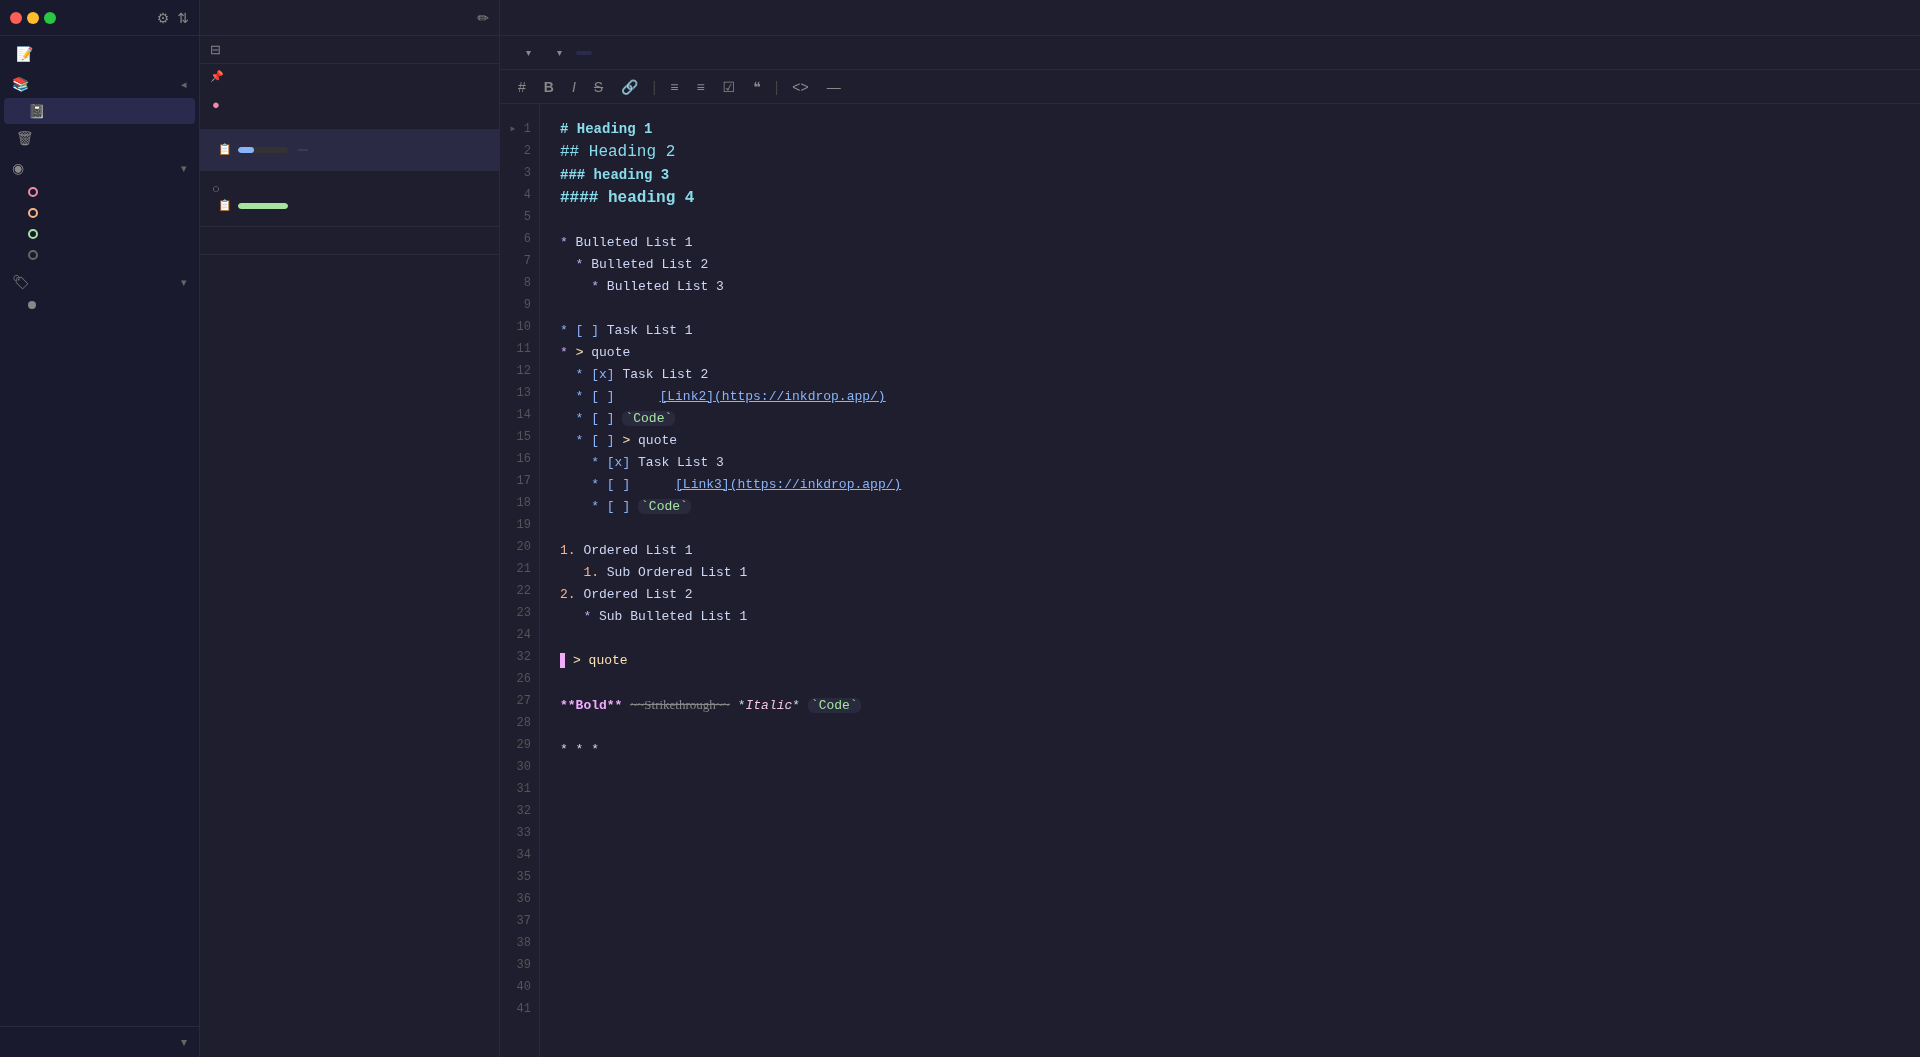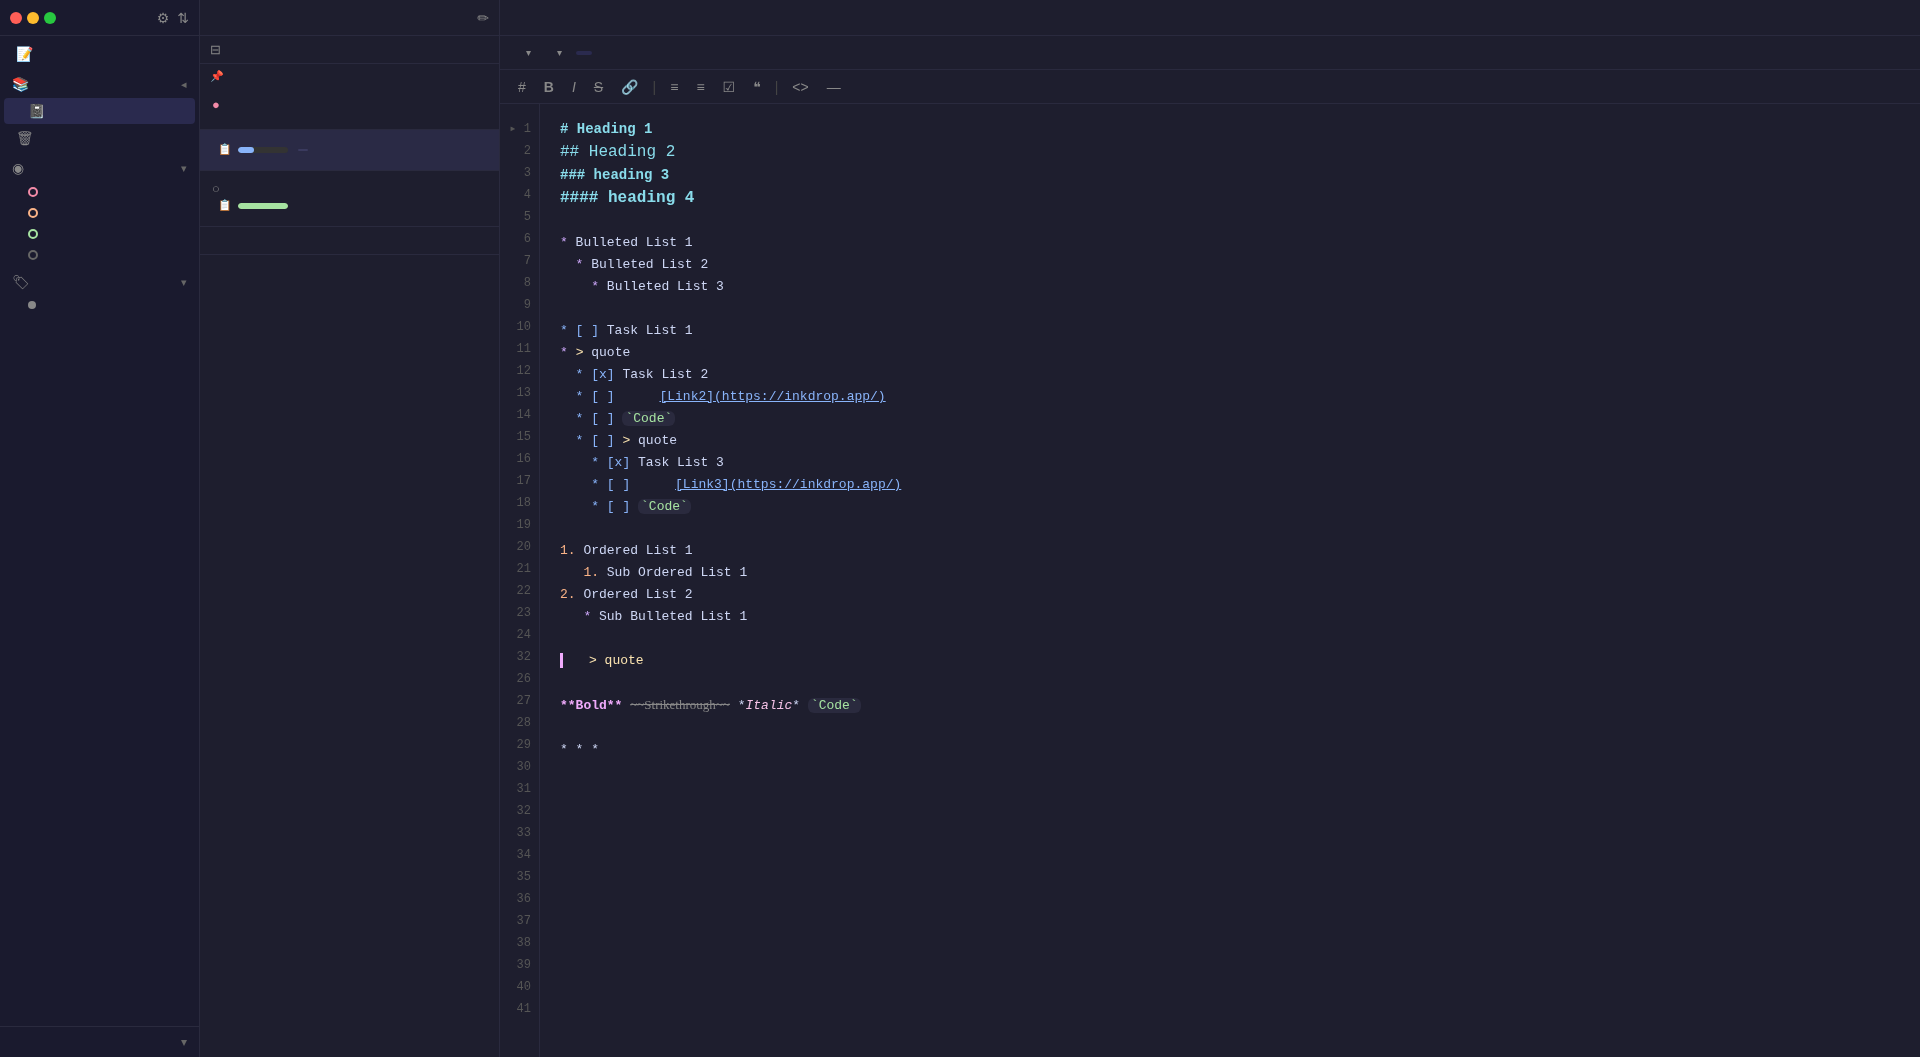--- a/index.html
+++ b/index.html
@@ -347,21 +347,21 @@
     .h4 { color: #89dceb; font-size: 16px; font-weight: bold; }
     .md-hash { color: #89dceb; }
     .md-bullet { color: #cba6f7; }
     .md-checkbox { color: #89b4fa; }
     .md-link { color: #89b4fa; text-decoration: underline; margin-left: 37px; }
     .md-code-inline { color: #a6e3a1; background: #2a2a3e; padding: 0 3px; border-radius: 6px; }
     .md-bold { font-weight: bold; color: #f0abfc; text-align: center; }
     .md-italic { font-style: italic; color: #f5c2e7; }
     .md-strike { text-decoration: line-through; color: #888; font-family: Liberation Serif, serif; }
     .md-quote { color: #f9e2af; }
-    .md-blockquote { border-left: 3px solid #f0abfc; padding-left: 26px; color: #f9e2af; }
+    .md-blockquote { border-left: 5px solid #f0abfc; padding-left: 8px; color: #f9e2af; }
     .code-block { color: #a6e3a1; }
     .md-list-num { color: #fab387; }
   </style>
 </head>
 <body>
 
 <div class="sidebar">
   <div class="sidebar-top-bar">
     <div class="traffic-lights">
       <div class="traffic-light tl-red"></div>

